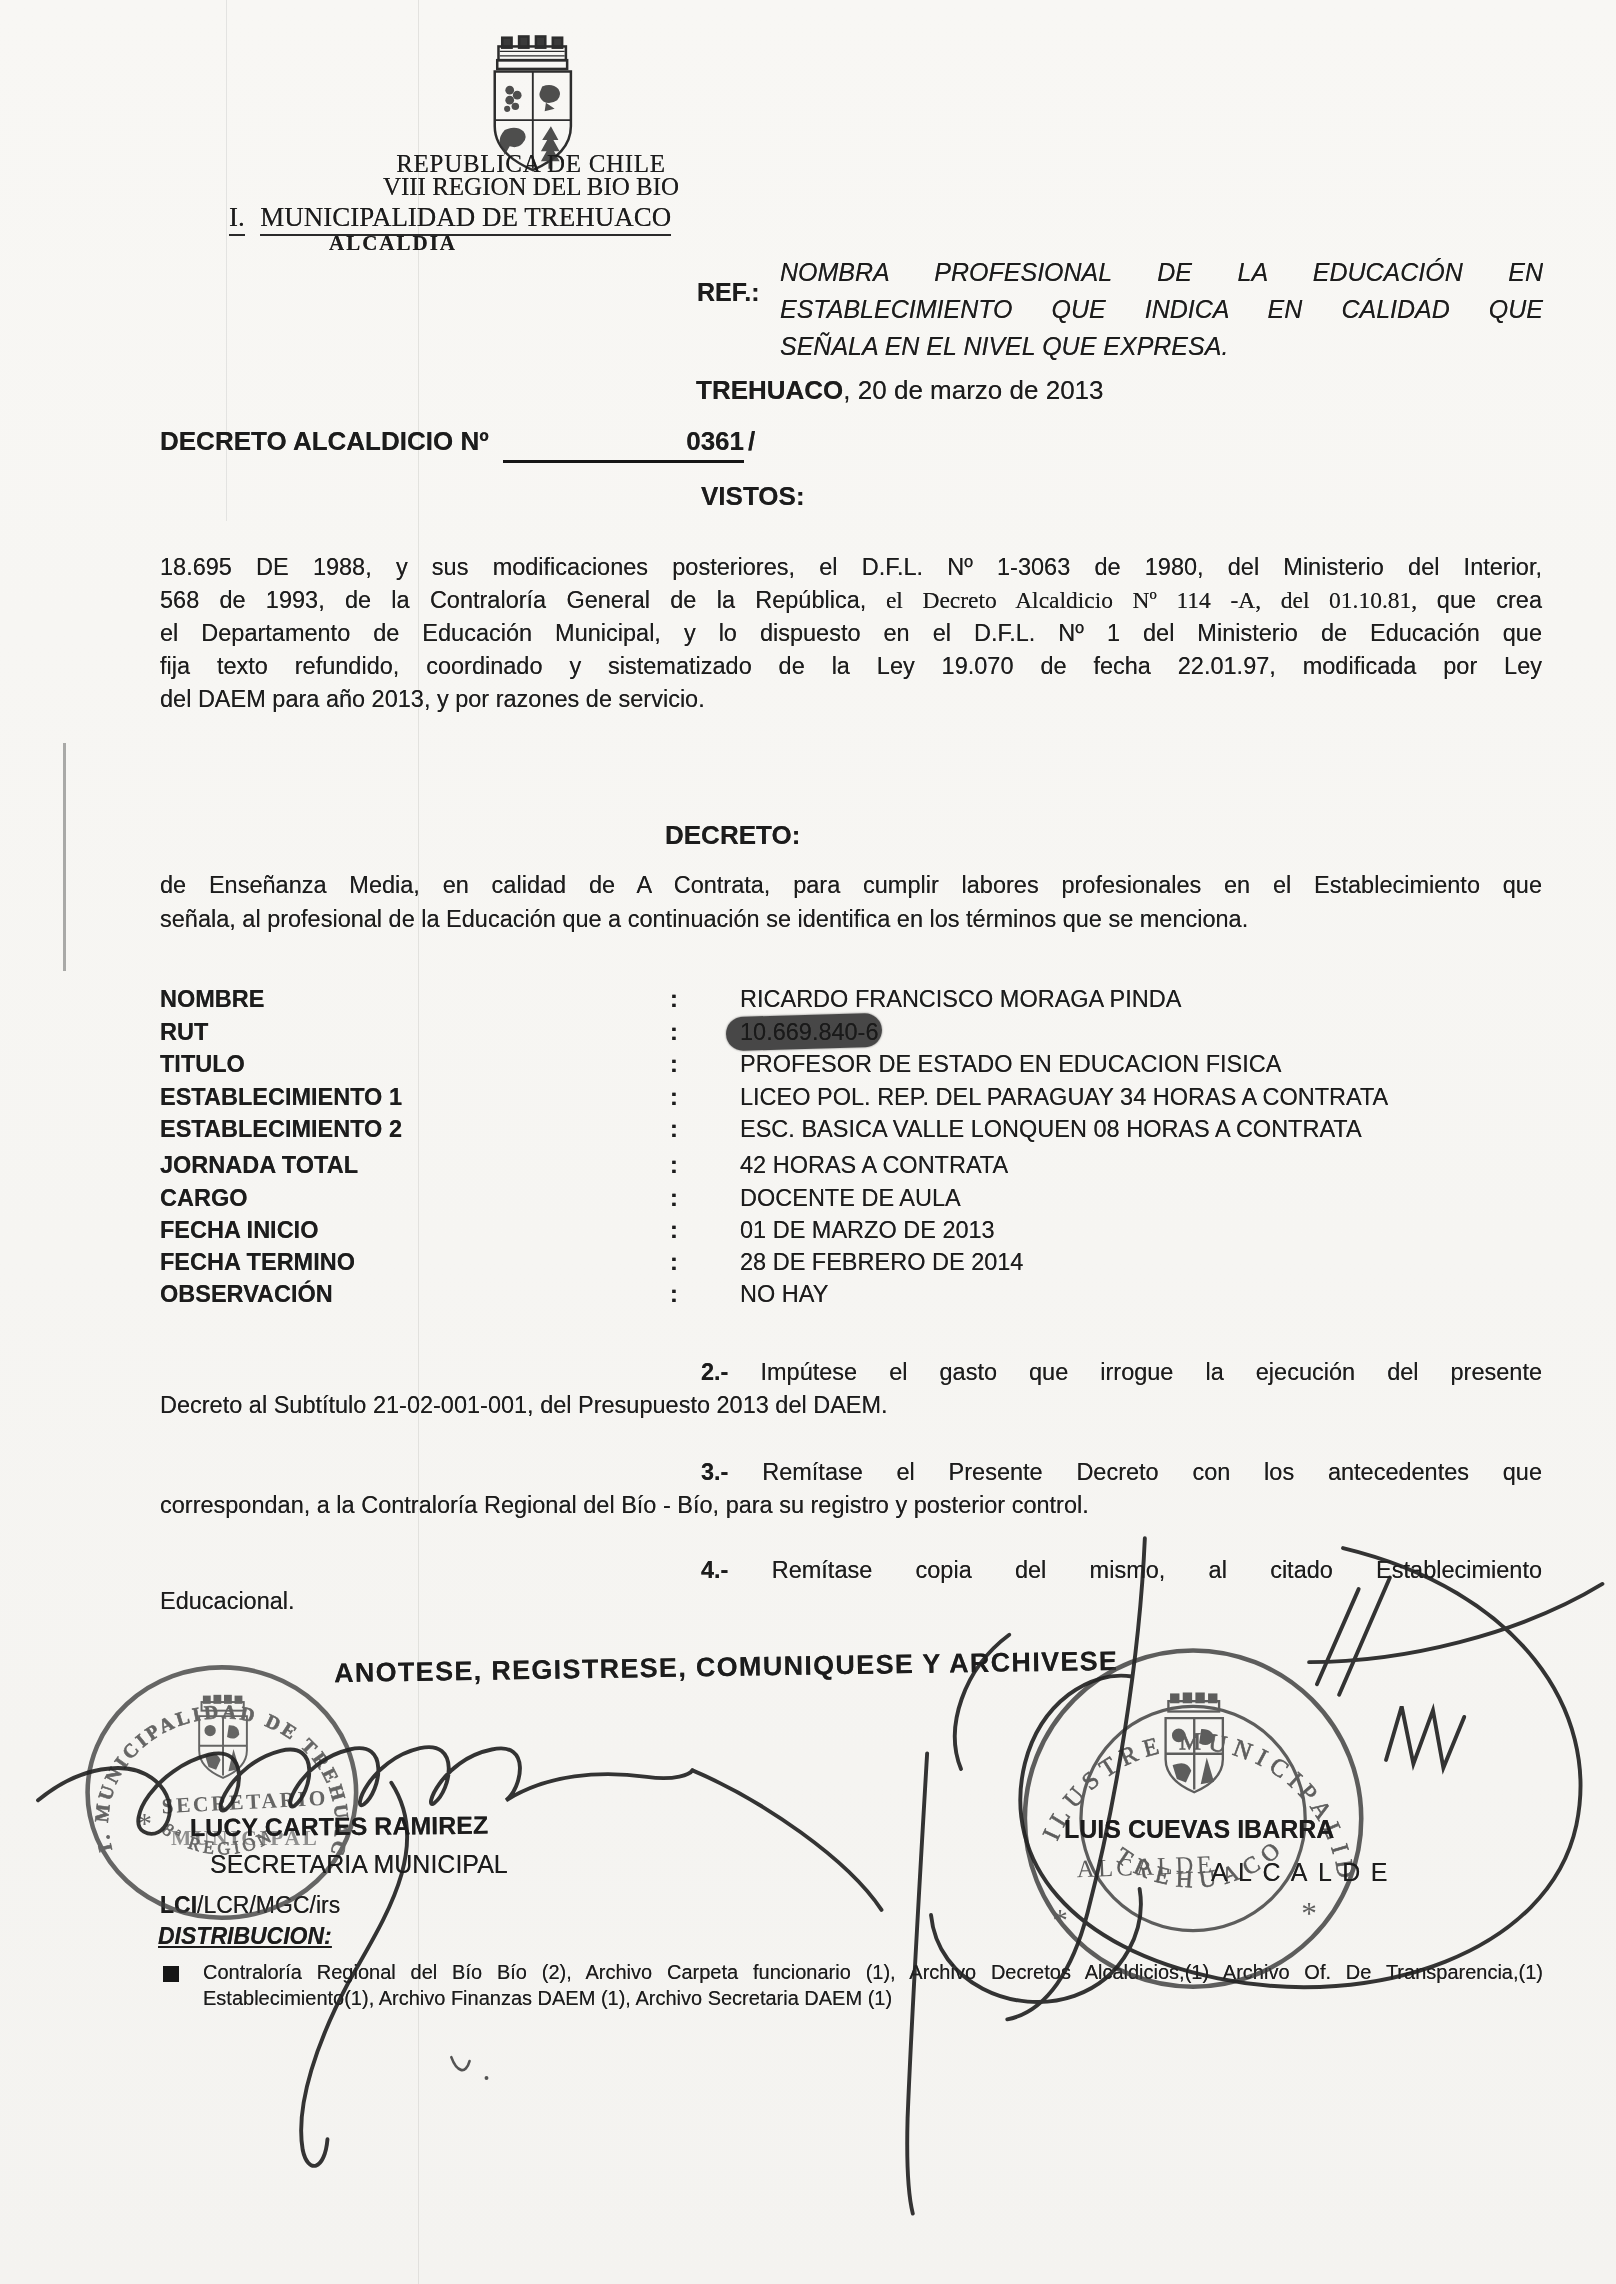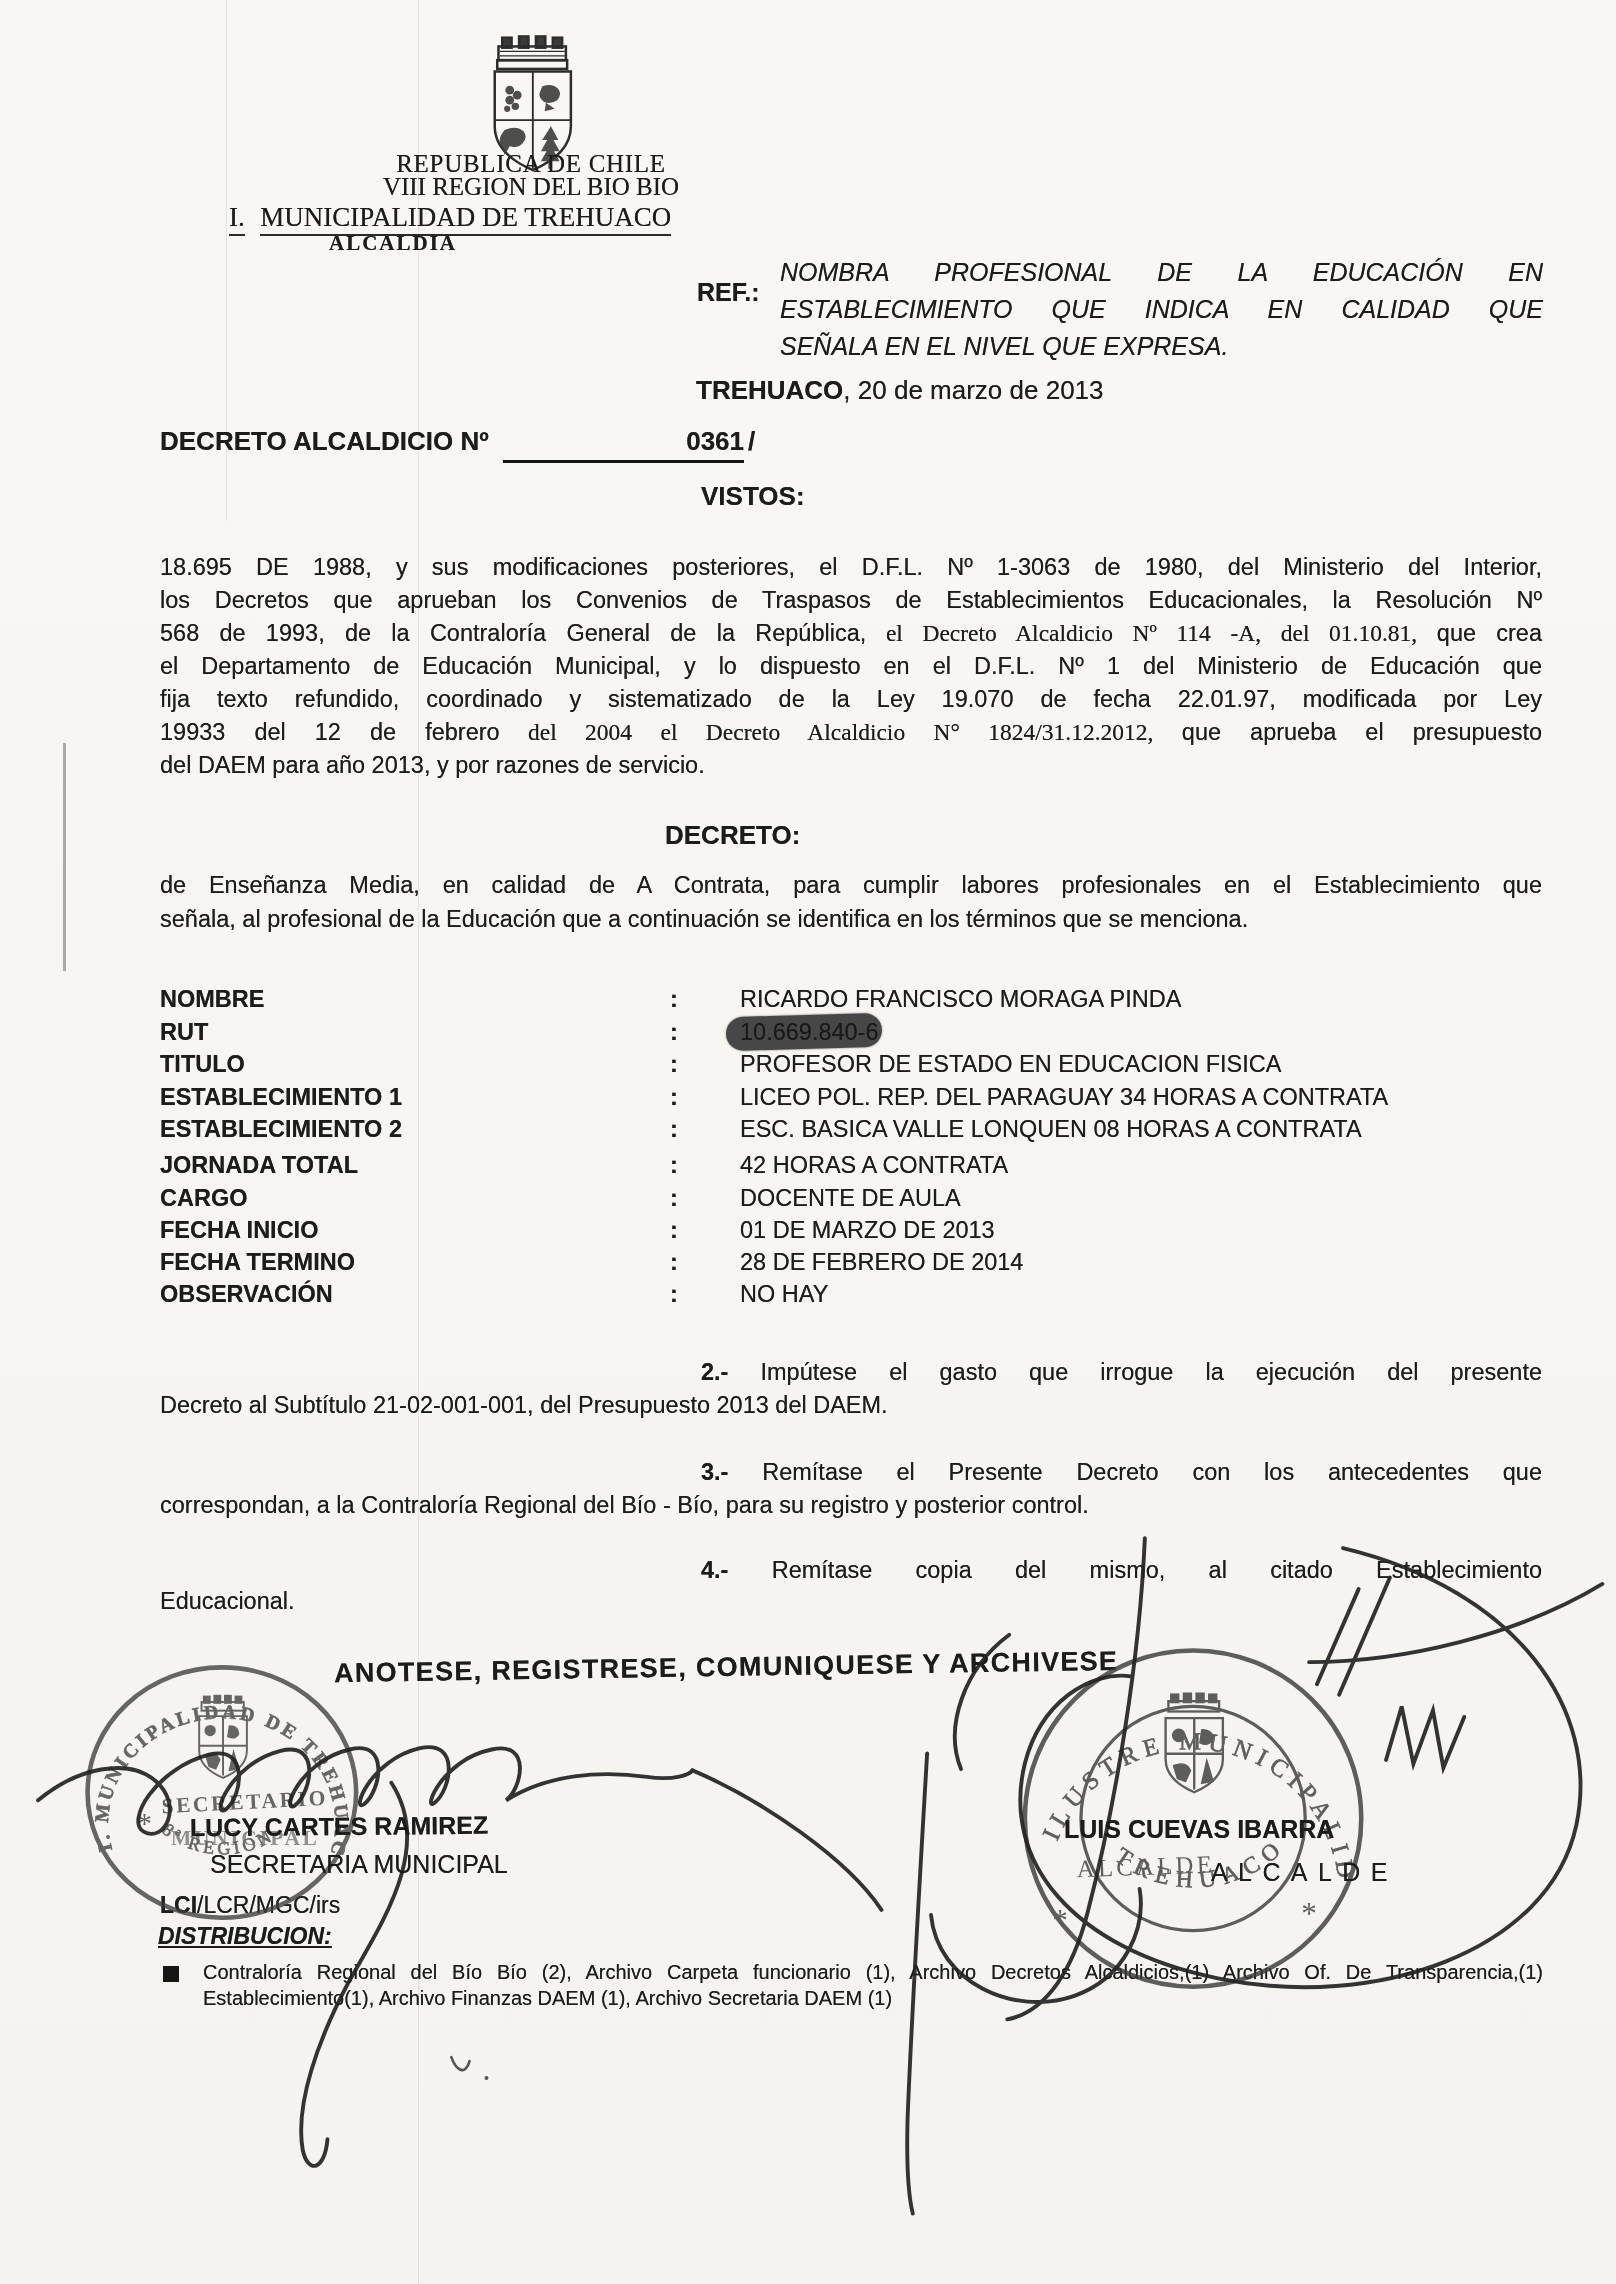--- a/index.html
+++ b/index.html
@@ -77,25 +77,23 @@
     <span class="b">TREHUACO</span><span>, 20 de marzo de 2013</span>
   </div>
 
   <div class="abs txt ink b" style="left:160px;top:426px;font-size:26px;">
     <span>DECRETO ALCALDICIO Nº</span><span class="decnum">0361</span><span style="margin-left:3.9px;">/</span>
   </div>
 
   <div class="abs txt ink b" style="left:701px;top:481px;font-size:26px;">VISTOS:</div>
   <div class="abs ink" style="left:160px;top:551px;width:1382px;font-size:23.5px;line-height:33px;">
     <div class="j">18.695 DE 1988, y sus modificaciones posteriores, el D.F.L. Nº 1-3063 de 1980, del Ministerio del Interior,</div>
-    <div class="j">los Decretos que aprueban los Convenios de Traspasos de Establecimientos Educacionales, la Resolución Nº</div>
     <div class="j"><span>568 de 1993, de la Contraloría General de la República,</span><span class="serif"> el Decreto Alcaldicio Nº 114 -A, del 01.10.81, </span><span>que crea</span></div>
     <div class="j">el Departamento de Educación Municipal, y lo dispuesto en el D.F.L. Nº 1 del Ministerio de Educación que</div>
     <div class="j">fija texto refundido, coordinado y sistematizado de la Ley 19.070 de fecha 22.01.97, modificada por Ley</div>
-    <div class="j"><span>19933 del 12 de febrero</span><span class="serif"> del 2004 el Decreto Alcaldicio N° 1824/31.12.2012, </span><span>que aprueba el presupuesto</span></div>
     <div>del DAEM para año 2013, y por razones de servicio.</div>
   </div>
 
   <div class="abs txt ink b" style="left:665px;top:820px;font-size:26px;">DECRETO:</div>
 
   <div class="abs ink" style="left:160px;top:868px;width:1382px;font-size:23.5px;line-height:34px;">
     <div class="j">de Enseñanza Media, en calidad de A Contrata, para cumplir labores profesionales en el Establecimiento que</div>
     <div>señala, al profesional de la Educación que a continuación se identifica en los términos que se menciona.</div>
   </div>
 

